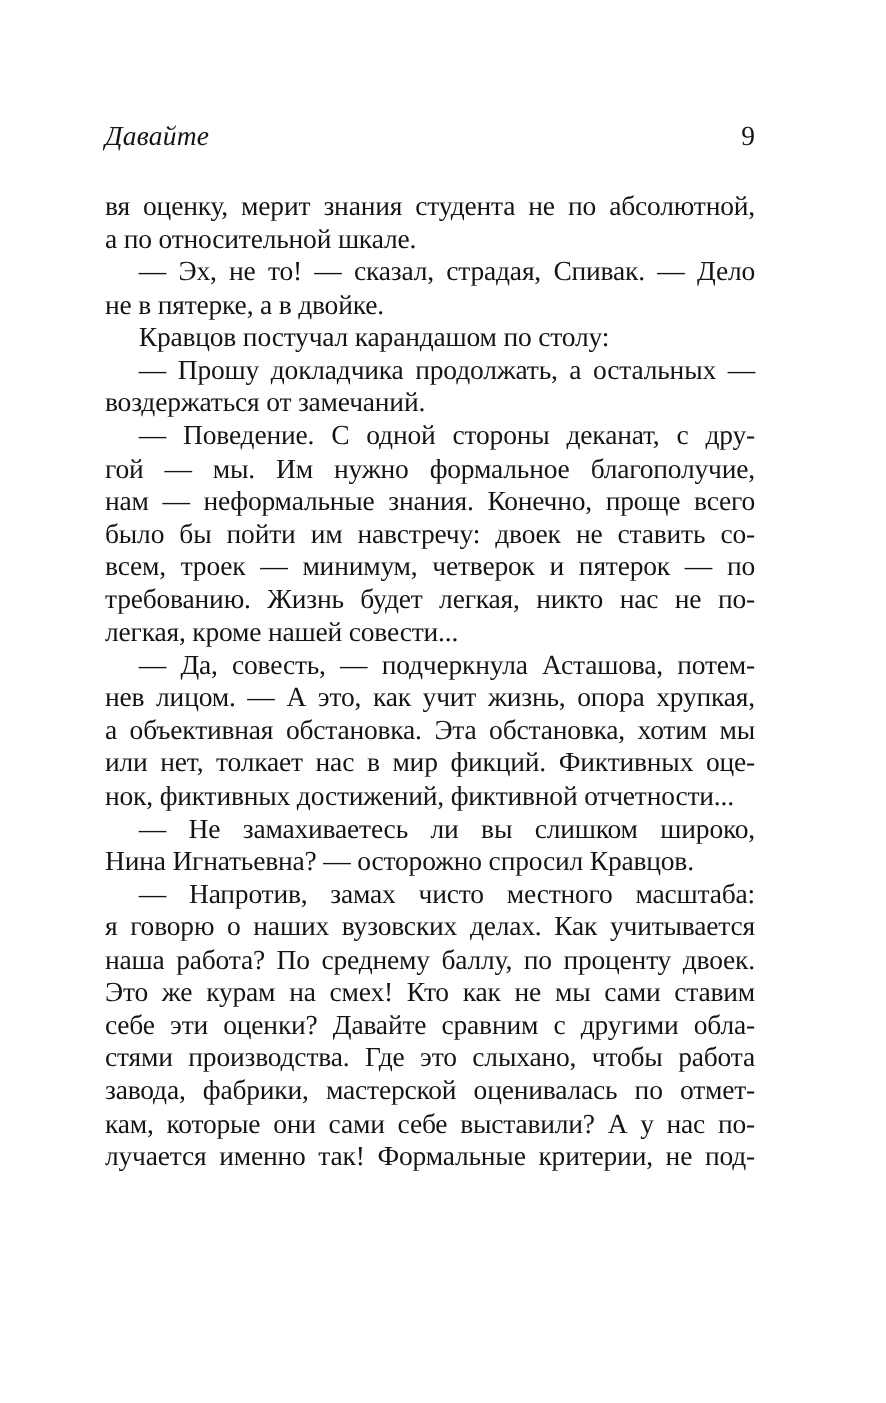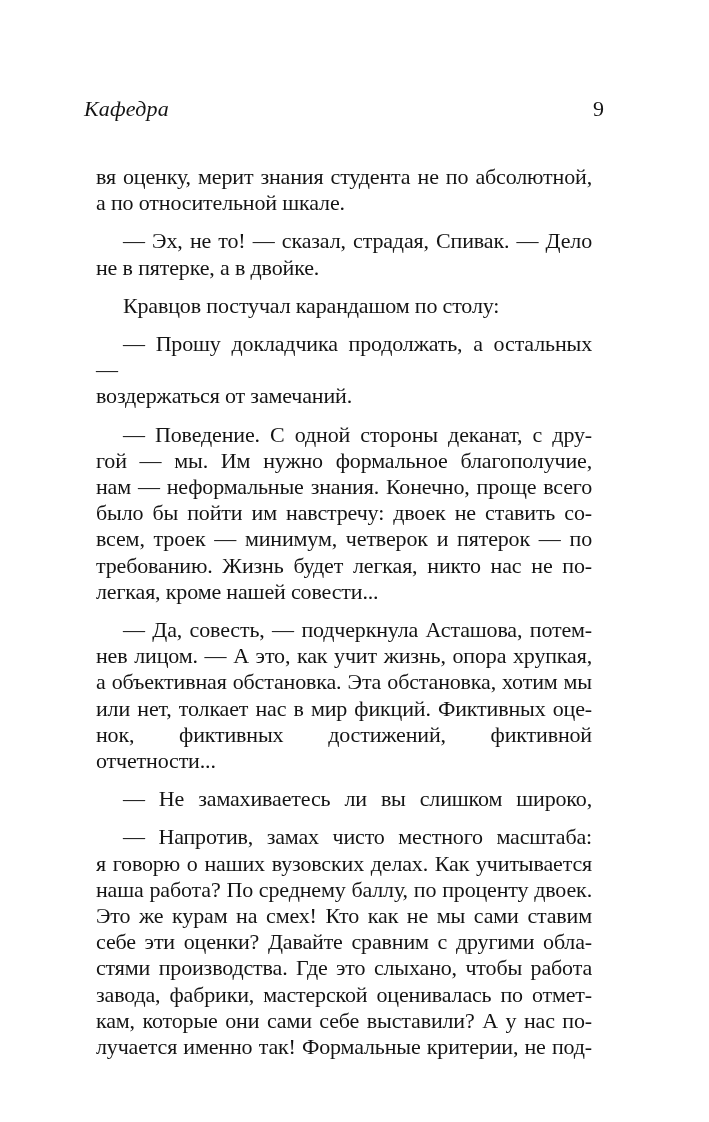--- a/index.html
+++ b/index.html
@@ -37,42 +37,42 @@
   .body-text {
     position: absolute;
     left: 84px;
     top: 152px;
     width: 520px;
     font-size: 22px;
     line-height: 26.2px;
     letter-spacing: -0.15px;
   }
   .para {
-    margin: 12px;
+    margin: 0;
     padding: 0;
   }
   .line {
     text-align: justify;
     text-align-last: justify;
     white-space: normal;
   }
   .line.last {
     text-align-last: left;
   }
   .line.indent {
     text-indent: 27px;
   }
 </style>
 </head>
 <body>
 
 <div class="page">
 
   <div class="running-head">
-    <span class="head-title">Кафедра</span>
+    <span class="head-title">Давайте</span>
     <span class="head-page">9</span>
   </div>
 
   <div class="body-text">
 
     <div class="para">
       <div class="line">вя оценку, мерит знания студента не по абсолютной,</div>
       <div class="line last">а по относительной шкале.</div>
     </div>
 
@@ -104,20 +104,21 @@
     <div class="para">
       <div class="line indent">— Да, совесть, — подчеркнула Асташова, потем-</div>
       <div class="line">нев лицом. — А это, как учит жизнь, опора хрупкая,</div>
       <div class="line">а объективная обстановка. Эта обстановка, хотим мы</div>
       <div class="line">или нет, толкает нас в мир фикций. Фиктивных оце-</div>
       <div class="line last">нок, фиктивных достижений, фиктивной отчетности...</div>
     </div>
 
     <div class="para">
       <div class="line indent">— Не замахиваетесь ли вы слишком широко,</div>
+      <div class="line last">Нина Игнатьевна? — осторожно спросил Кравцов.</div>
     </div>
 
     <div class="para">
       <div class="line indent">— Напротив, замах чисто местного масштаба:</div>
       <div class="line">я говорю о наших вузовских делах. Как учитывается</div>
       <div class="line">наша работа? По среднему баллу, по проценту двоек.</div>
       <div class="line">Это же курам на смех! Кто как не мы сами ставим</div>
       <div class="line">себе эти оценки? Давайте сравним с другими обла-</div>
       <div class="line">стями производства. Где это слыхано, чтобы работа</div>
       <div class="line">завода, фабрики, мастерской оценивалась по отмет-</div>

